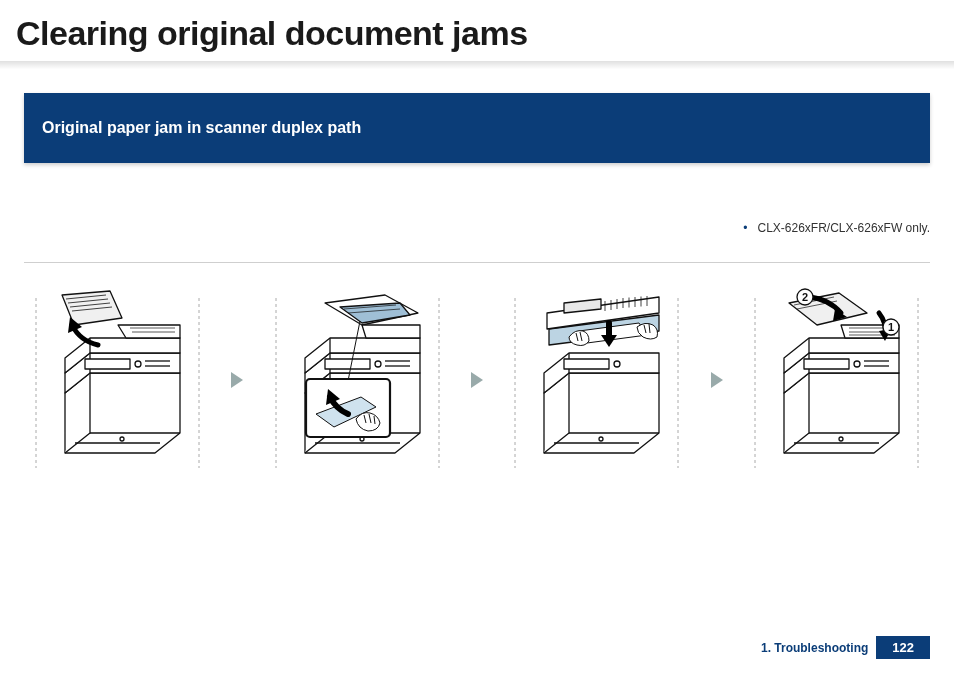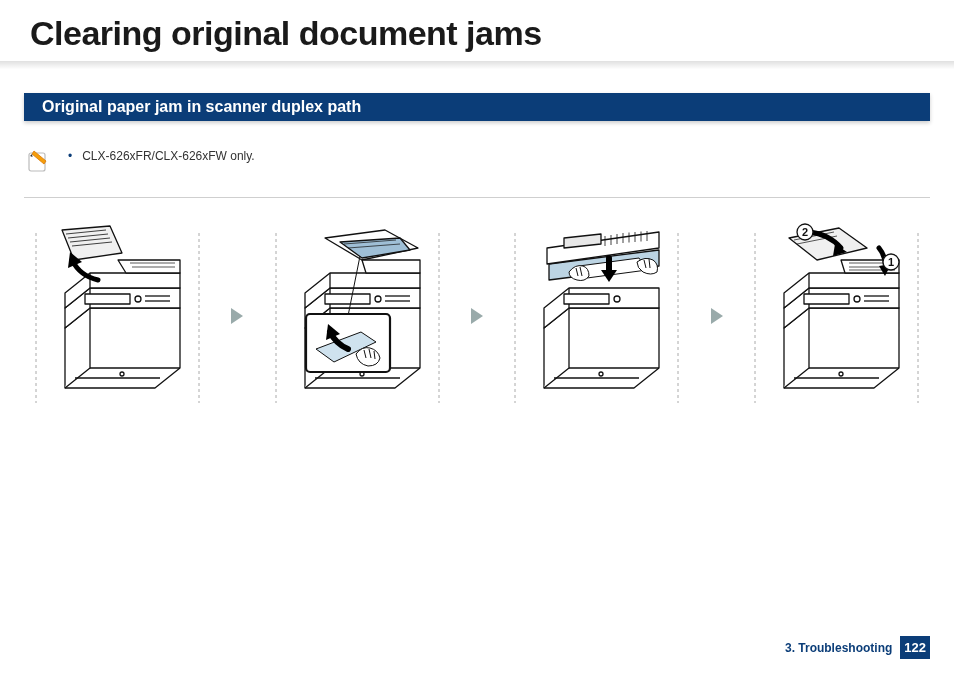--- a/index.html
+++ b/index.html
@@ -9,42 +9,43 @@
     height: 675px;
     background: #fff;
     color: #222;
     position: relative;
     overflow: hidden;
   }
   .page-title {
     font-size: 34px;
     font-weight: 800;
     color: #1a1a1a;
-    padding: 14px 24px 8px 30px;
+    padding: 14px 24px 8px 16px;
     letter-spacing: -0.5px;
   }
   .title-rule {
     height: 12px;
     background: linear-gradient(to bottom, rgba(0,0,0,0.12), rgba(0,0,0,0) 70%);
     margin: 0 0 20px 0;
   }
   .section-bar {
     background: #0b3d78;
     color: #ffffff;
     font-weight: 700;
     font-size: 16px;
-    padding: 5px 18px;
+    padding: 26px 18px;
     margin: 4px 24px 18px 24px;
     box-shadow: 0 2px 4px rgba(0,0,0,0.2);
   }
   .note-box {
     display: flex;
-    align-items: flex-start;
+    align-items: flex-end;
     margin: 0 24px 8px 24px;
     padding: 6px 0 14px 0;
+    flex-direction: column;
   }
   .note-icon {
     flex: 0 0 28px;
     height: 28px;
     margin-right: 10px;
     margin-top: 2px;
   }
   .note-list {
     list-style: none;
     font-size: 12px;
@@ -89,21 +90,21 @@
   .footer-chapter {
     color: #0b3d78;
     font-weight: 700;
     font-size: 12px;
   }
   .footer-page {
     background: #0b3d78;
     color: #fff;
     font-weight: 700;
     font-size: 13px;
-    padding: 4px 4px;
+    padding: 4px 16px;
   }
 </style>
 </head>
 <body>
 
 <h1 class="page-title">Clearing original document jams</h1>
 <div class="title-rule"></div>
 
 <div class="section-bar">Original paper jam in scanner duplex path</div>
 
@@ -319,15 +320,15 @@
       <path d="M130 30 Q138 40 136 52" stroke="#000" stroke-width="5" fill="none" stroke-linecap="round"></path>
       <path d="M130 48 L136 58 L142 46 Z" fill="#000"></path>
       <circle cx="142" cy="44" r="8" fill="#fff" stroke="#111" stroke-width="1.3"></circle>
       <text x="142" y="48" text-anchor="middle" font-size="11" font-weight="700" fill="#111">1</text>
     </svg>
   </div>
 
 </div>
 
 <div class="footer">
-  <span class="footer-chapter">3. Troubleshooting</span>
+  <span class="footer-chapter">1. Troubleshooting</span>
   <span class="footer-page">122</span>
 </div>
 
 </body></html>

